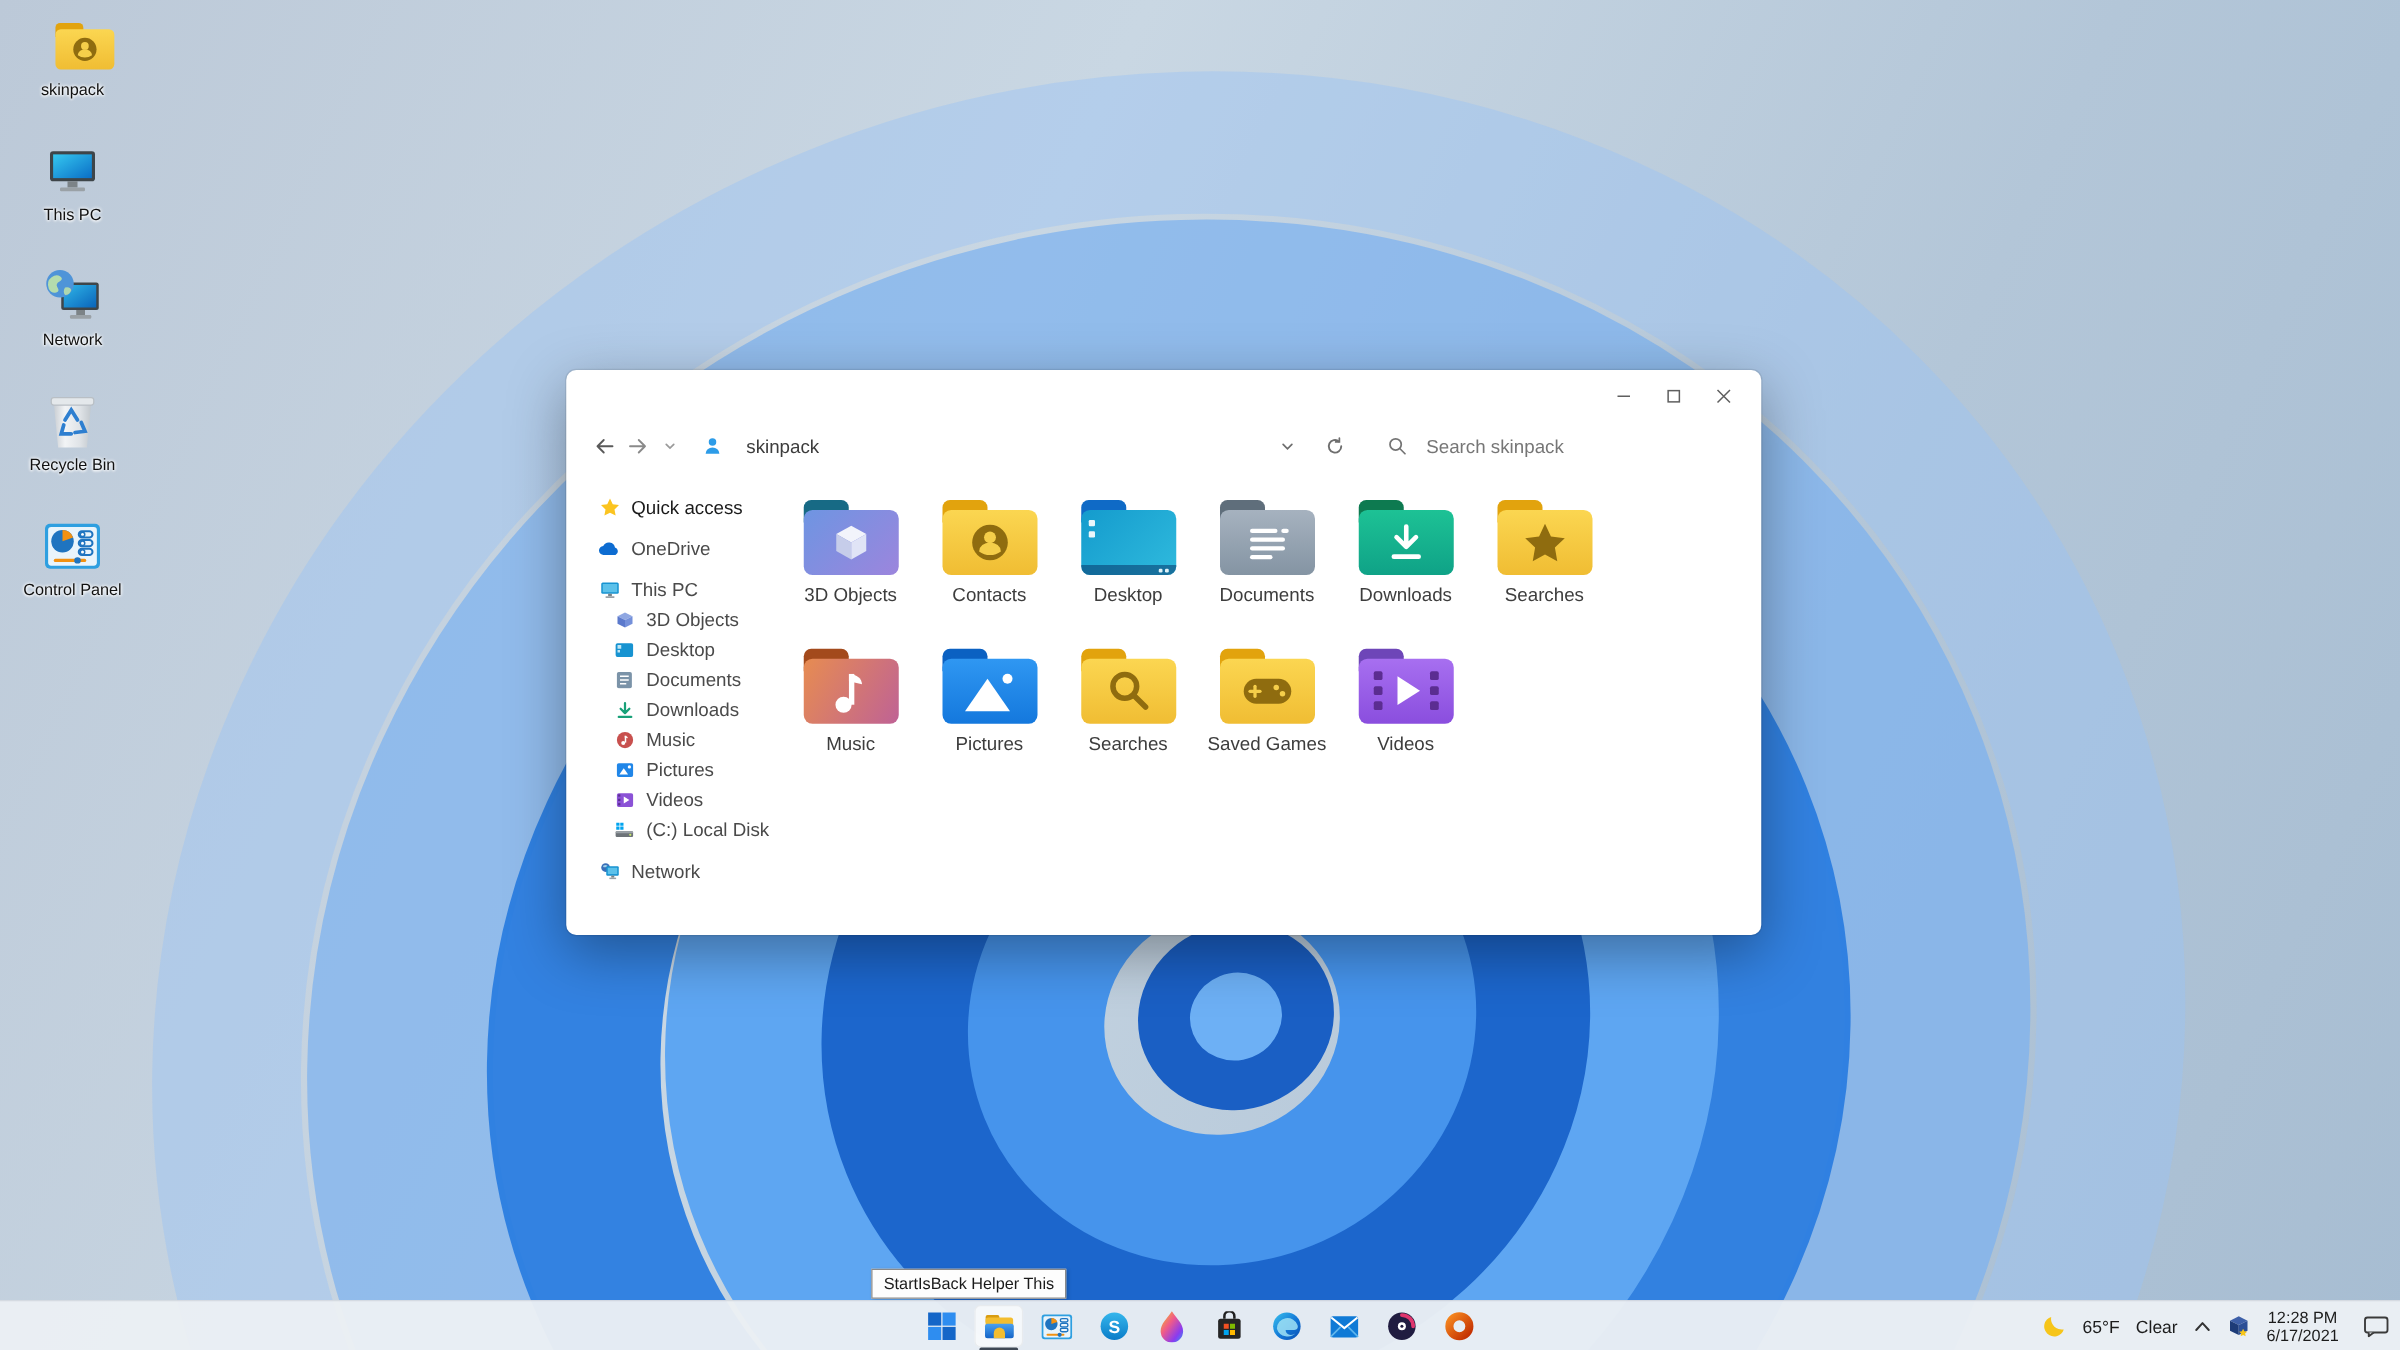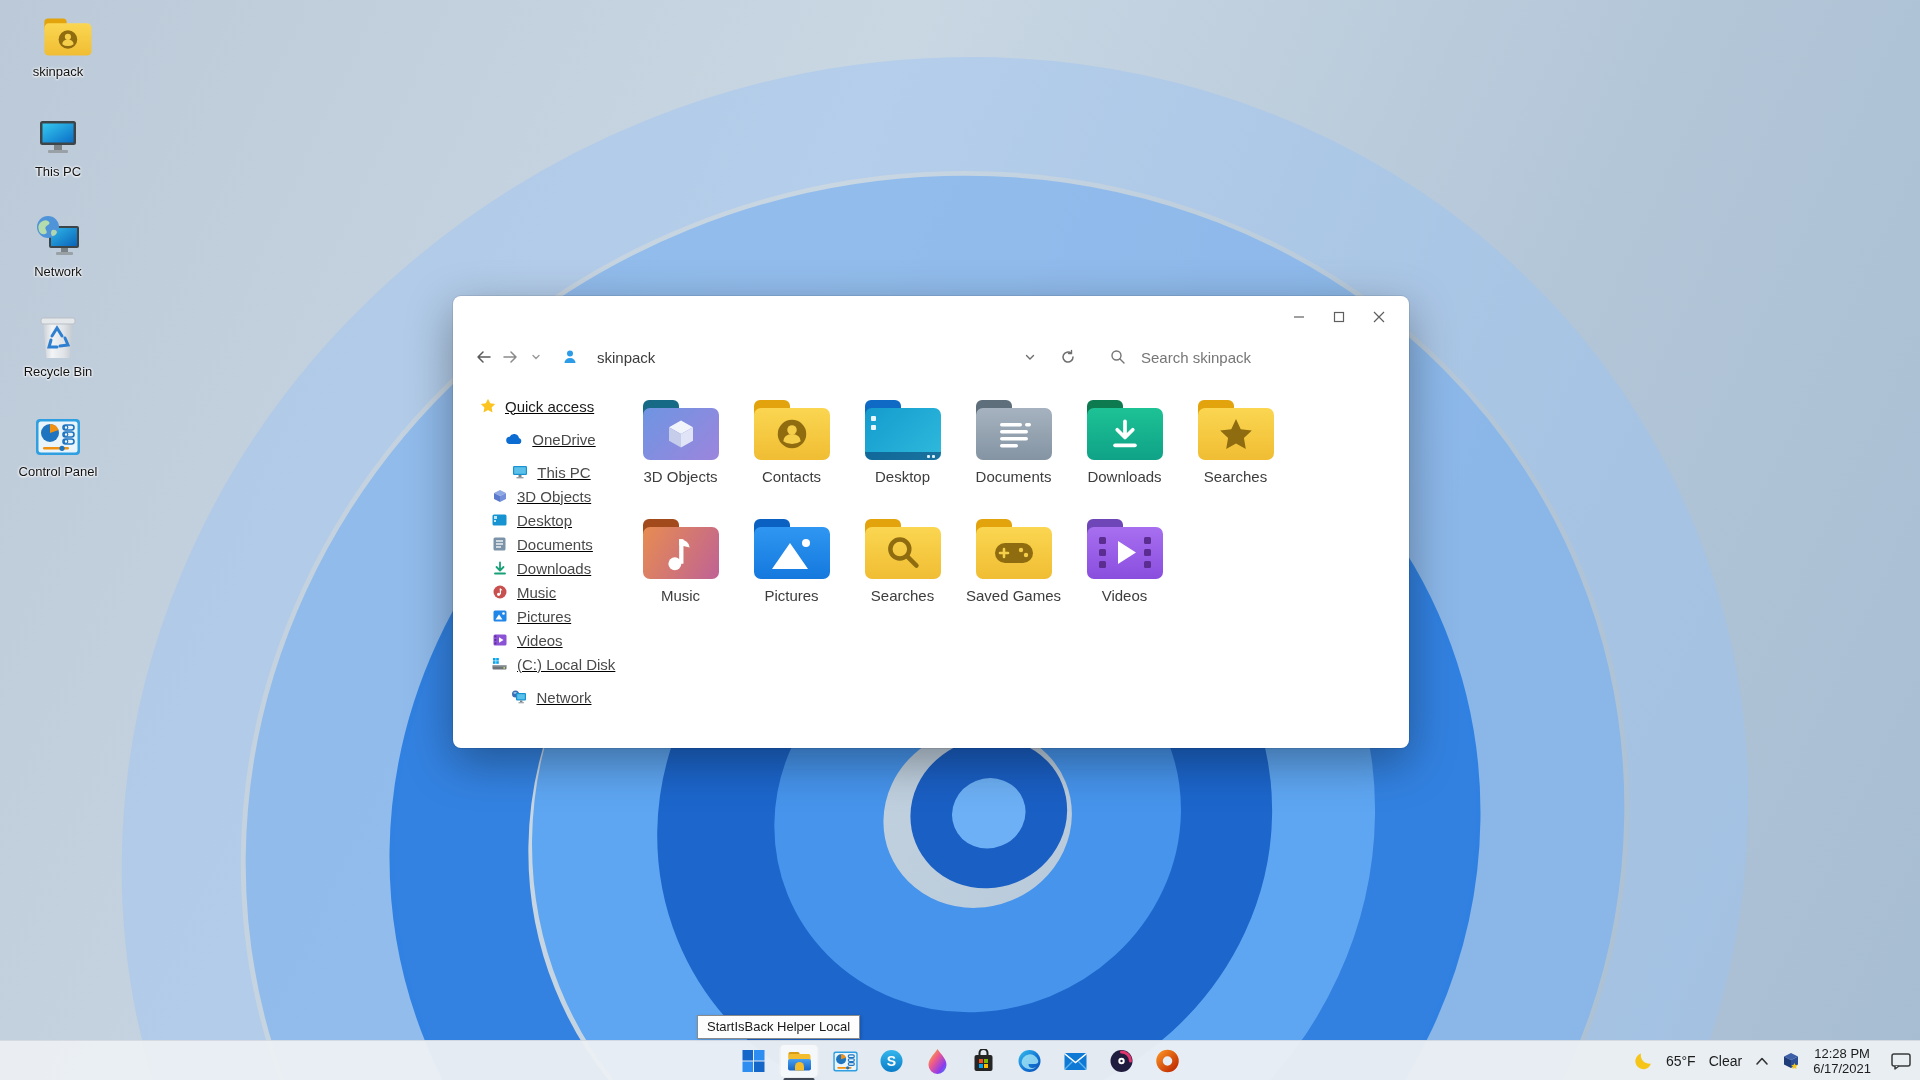--- a/index.html
+++ b/index.html
@@ -42,26 +42,26 @@
   .caption { position:absolute; right:10px; top:8px; display:flex; }
   .cap-btn { width:40px; height:26px; display:flex; align-items:center; justify-content:center; border-radius:4px; cursor:default; }
   .navbar { height:38px; display:flex; align-items:center; padding:0 18px 0 18px; }
   .nav-ic { display:flex; align-items:center; justify-content:center; width:26px; height:26px; }
   .addr-user { margin-left:8px; }
   .addr-text { margin-left:14px; font-size:15px; color:#3c3c3c; flex:0 0 auto; }
   .nav-spacer { flex:1; }
   .search-text { font-size:15px; color:#767676; margin-left:10px; }
   .win-body { display:flex; }
 
-  .sidebar { width:170px; padding:18px 0 0 26px; flex:0 0 auto;text-decoration:underline; }
+  .sidebar { width:170px; padding:18px 0 0 26px; flex:0 0 auto; }
   .side-item { display:flex; align-items:center; height:24px; font-size:15px; color:#4a4a4a; cursor:default; }
   .side-item .si { width:17px; height:17px; margin-right:9px; display:flex; align-items:center; justify-content:center; flex:0 0 auto; }
   .side-item.head { color:#1a1a1a; }
   .side-item.child { padding-left:12px; }
-  .gap8 { margin-top:9px;justify-content:center; }
+  .gap8 { margin-top:9px; }
 
   .grid { position:absolute; left:172px; top:96px; width:780px; }
   .grow { display:flex; }
   .tile { width:111px; height:116px; display:flex; flex-direction:column; align-items:center; padding-top:8px; cursor:default; border-radius:4px; }
   .tile .lbl { margin-top:9px; font-size:15px; color:#3d3d3d; text-align:center; line-height:16px; }
 
   
   .taskbar { position:absolute; left:0; bottom:0; width:1920px; height:40px;
     background:rgba(235,239,244,.96); border-top:1px solid rgba(120,130,145,.18); }
   .tb-apps { position:absolute; left:50%; top:0; transform:translateX(-50%); height:40px; display:flex; gap:7px; align-items:center; }
@@ -578,21 +578,21 @@
                   <path d="M26 9 L44 20.5 L26 32 Z" fill="#fff"></path>
                 </svg>
               </div>
           </div>
           <div class="lbl">Videos</div>
         </div>
       </div>
     </div>
   </div>
 
-  <div class="tooltip">StartIsBack Helper Local</div>
+  <div class="tooltip">StartIsBack Helper This</div>
 
   <div class="taskbar">
     <div class="tb-apps">
 
       <div class="tb-btn">
         <svg width="24" height="24" viewBox="0 0 24 24">
           <rect x="1" y="1" width="10.5" height="10.5" fill="#1466c8"></rect>
           <rect x="12.5" y="1" width="10.5" height="10.5" fill="#2e8df0"></rect>
           <rect x="1" y="12.5" width="10.5" height="10.5" fill="#2e8df0"></rect>
           <rect x="12.5" y="12.5" width="10.5" height="10.5" fill="#1466c8"></rect>

